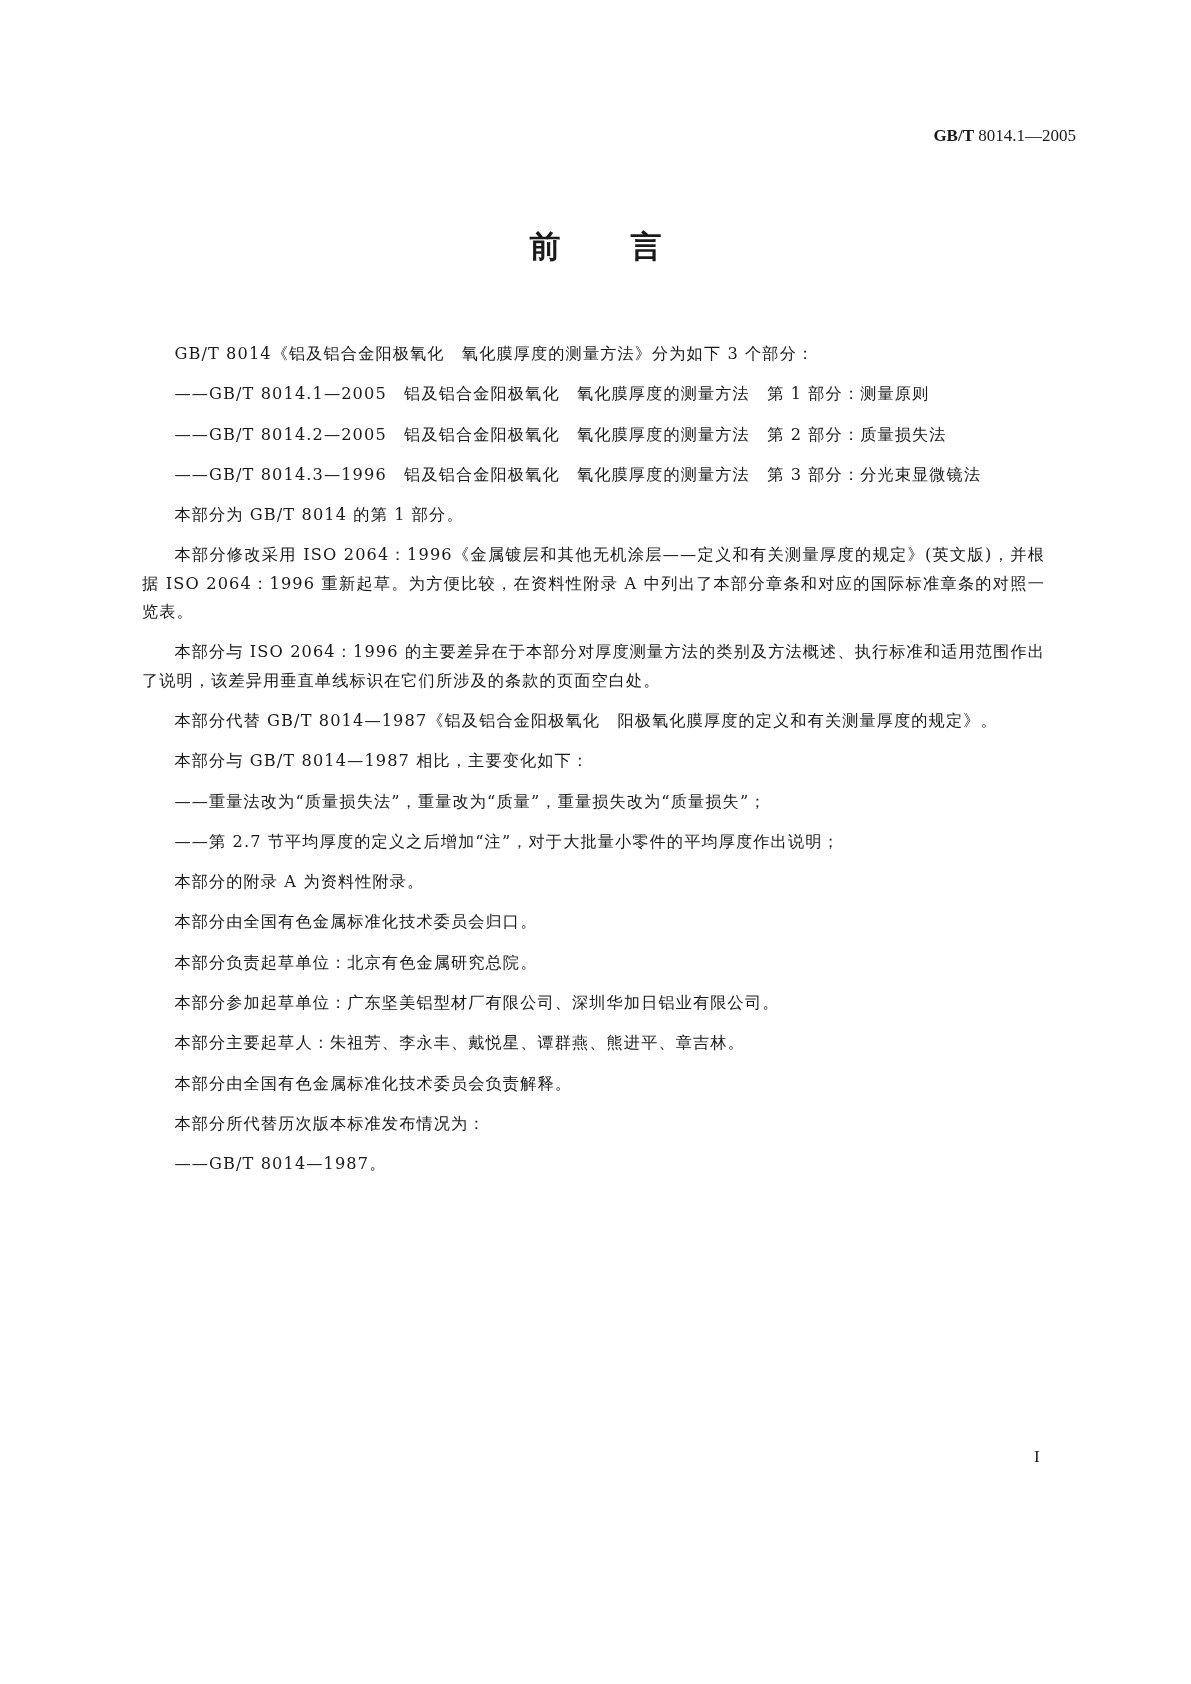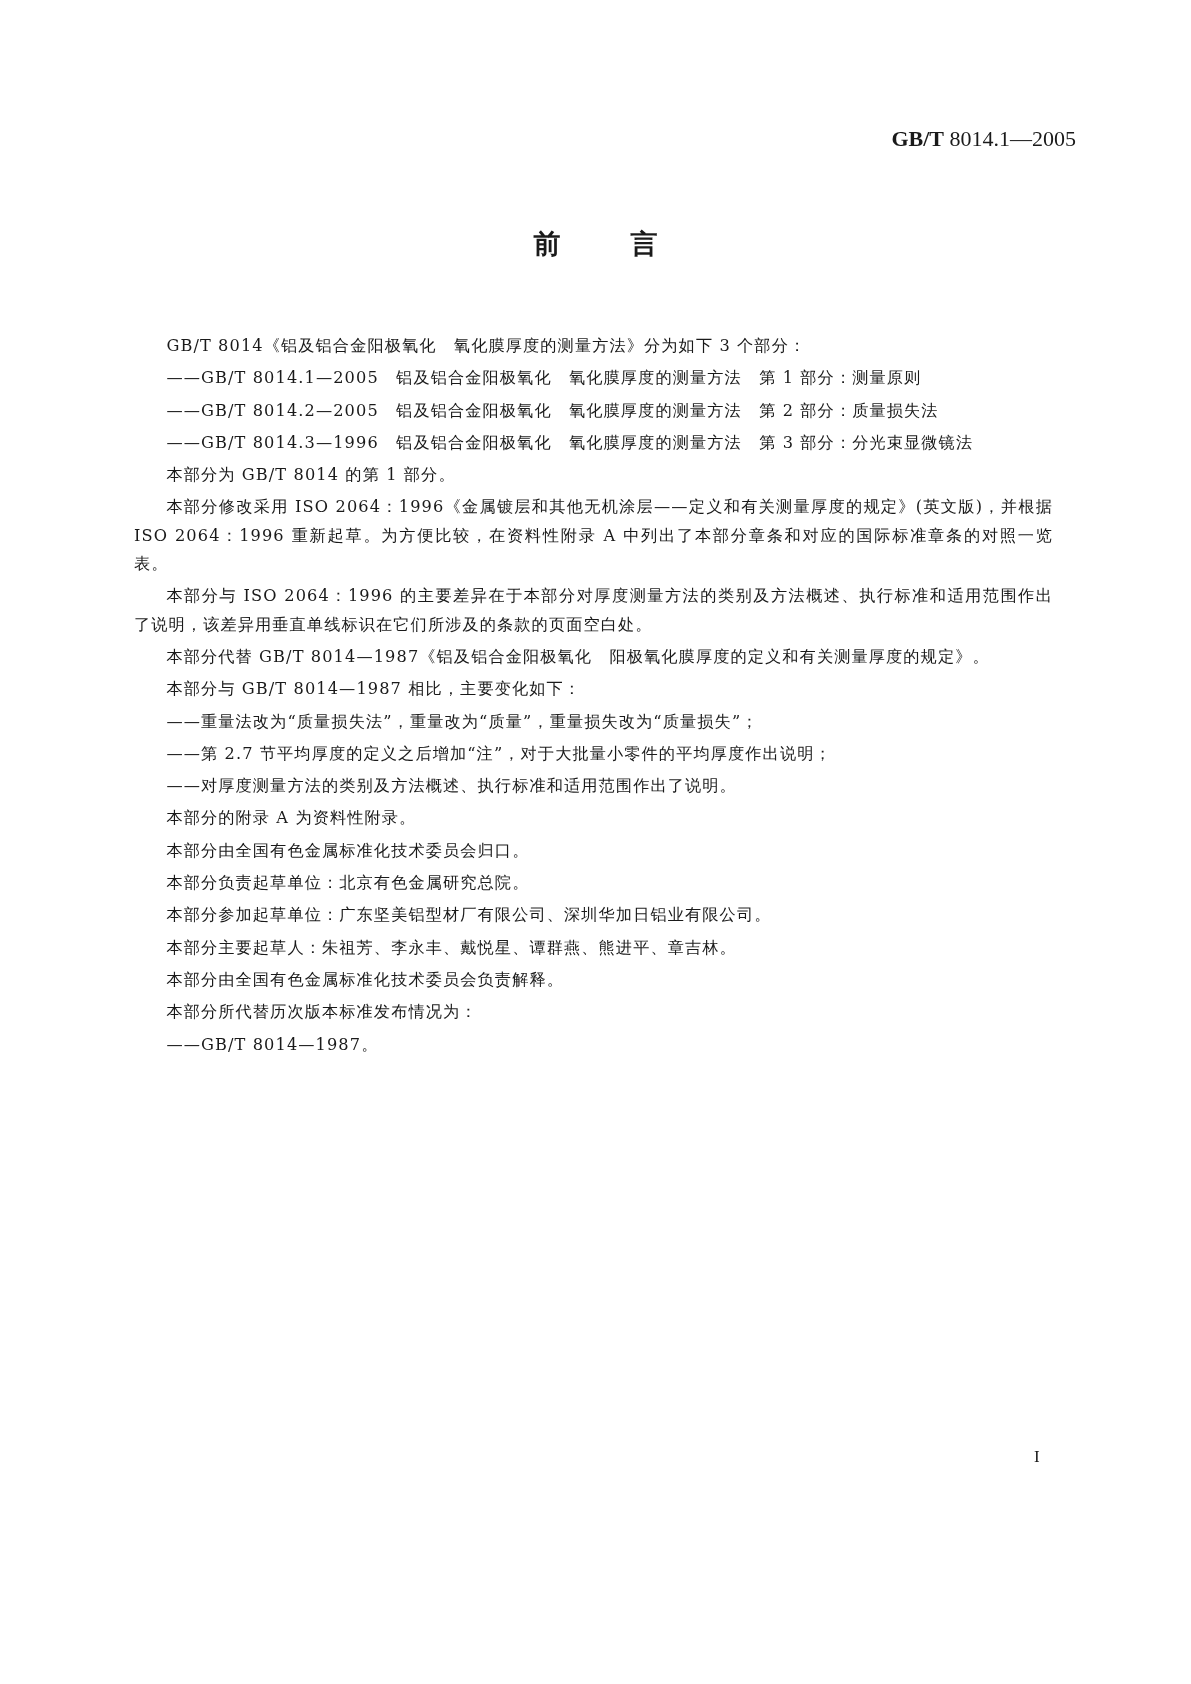--- a/index.html
+++ b/index.html
@@ -1,27 +1,27 @@
 <!DOCTYPE html>
 <html><head>
 <meta charset="utf-8">
 <style>
   html, body { margin: 0; padding: 0; background: #ffffff; }
   body { width: 1191px; height: 1684px; position: relative; overflow: hidden;
          font-family: "DejaVu Serif", "Liberation Serif", serif; color: #1a1a1a; }
-  .header-code { position: absolute; top: 126px; right: 115px; font-size: 22px;
+  .header-code { position: absolute; top: 126px; right: 115px; font-size: 17px;
                  font-family: "Liberation Serif", serif; }
   .header-code b { font-weight: bold; }
   .title { position: absolute; top: 226px; left: 0; width: 100%; text-align: center;
-           font-size: 27px; font-weight: bold; font-family: "DejaVu Sans", sans-serif; }
+           font-size: 31px; font-weight: bold; font-family: "DejaVu Sans", sans-serif; }
   .title span { display: inline-block; }
   .title .gap { width: 70px; }
   .body { position: absolute; top: 328px; left: 130px; width: 927px;
           font-size: 16.2px; line-height: 28.3px; letter-spacing: 1.1px; }
-  .p { text-indent: 2em; margin: 4px; text-align: justify; }
+  .p { text-indent: 2em; margin: 12px; text-align: justify; }
   .p.dash { }
   .page-no { position: absolute; top: 1447px; left: 1034px; font-size: 17px;
              font-family: "Liberation Serif", serif; }
 </style>
 </head>
 <body>
 
 <div class="header-code">
   <b>GB/T</b>
   <span>8014.1—2005</span>
@@ -36,21 +36,20 @@
   <p class="p dash">——GB/T 8014.1—2005　铝及铝合金阳极氧化　氧化膜厚度的测量方法　第 1 部分：测量原则</p>
   <p class="p dash">——GB/T 8014.2—2005　铝及铝合金阳极氧化　氧化膜厚度的测量方法　第 2 部分：质量损失法</p>
   <p class="p dash">——GB/T 8014.3—1996　铝及铝合金阳极氧化　氧化膜厚度的测量方法　第 3 部分：分光束显微镜法</p>
   <p class="p">本部分为 GB/T 8014 的第 1 部分。</p>
   <p class="p">本部分修改采用 ISO 2064：1996《金属镀层和其他无机涂层——定义和有关测量厚度的规定》(英文版)，并根据 ISO 2064：1996 重新起草。为方便比较，在资料性附录 A 中列出了本部分章条和对应的国际标准章条的对照一览表。</p>
   <p class="p">本部分与 ISO 2064：1996 的主要差异在于本部分对厚度测量方法的类别及方法概述、执行标准和适用范围作出了说明，该差异用垂直单线标识在它们所涉及的条款的页面空白处。</p>
   <p class="p">本部分代替 GB/T 8014—1987《铝及铝合金阳极氧化　阳极氧化膜厚度的定义和有关测量厚度的规定》。</p>
   <p class="p">本部分与 GB/T 8014—1987 相比，主要变化如下：</p>
   <p class="p dash">——重量法改为“质量损失法”，重量改为“质量”，重量损失改为“质量损失”；</p>
   <p class="p dash">——第 2.7 节平均厚度的定义之后增加“注”，对于大批量小零件的平均厚度作出说明；</p>
-  <p class="p dash">——对厚度测量方法的类别及方法概述、执行标准和适用范围作出了说明。</p>
   <p class="p">本部分的附录 A 为资料性附录。</p>
   <p class="p">本部分由全国有色金属标准化技术委员会归口。</p>
   <p class="p">本部分负责起草单位：北京有色金属研究总院。</p>
   <p class="p">本部分参加起草单位：广东坚美铝型材厂有限公司、深圳华加日铝业有限公司。</p>
   <p class="p">本部分主要起草人：朱祖芳、李永丰、戴悦星、谭群燕、熊进平、章吉林。</p>
   <p class="p">本部分由全国有色金属标准化技术委员会负责解释。</p>
   <p class="p">本部分所代替历次版本标准发布情况为：</p>
   <p class="p dash">——GB/T 8014—1987。</p>
 </div>
 

